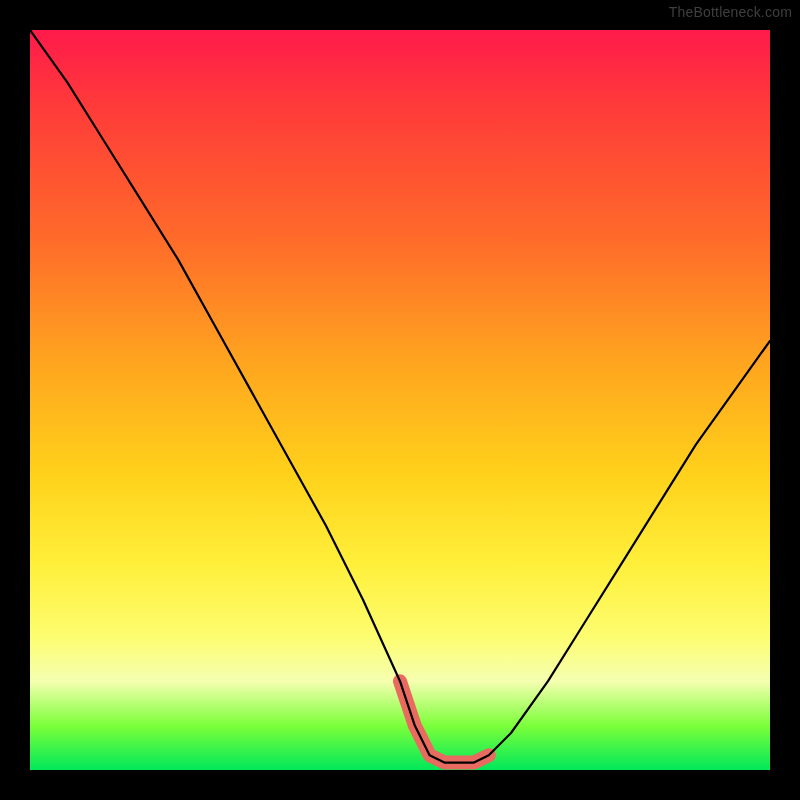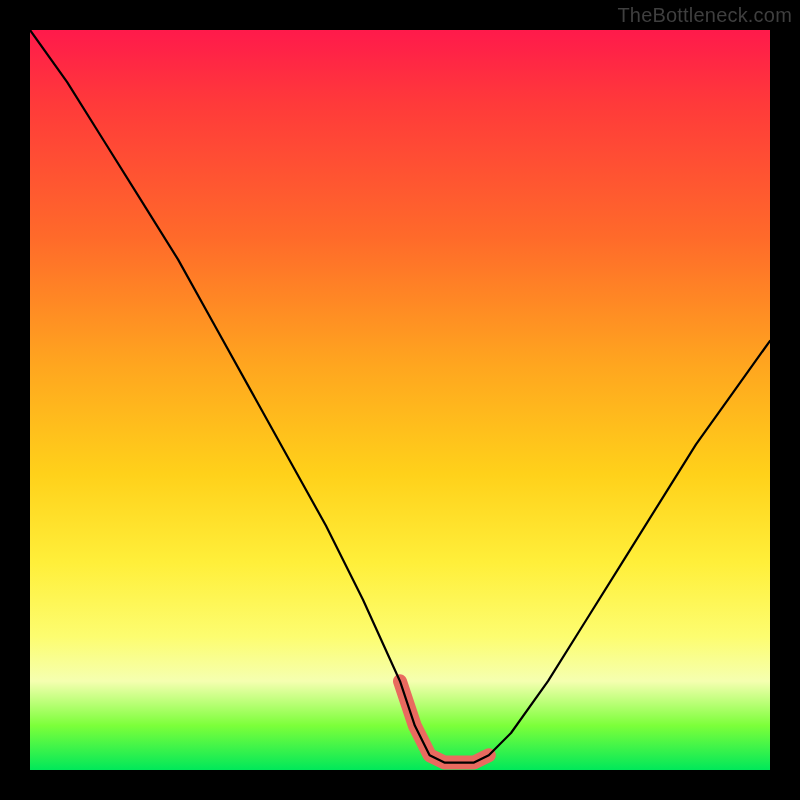--- a/index.html
+++ b/index.html
@@ -35,21 +35,21 @@
       #f5ffb0 88%,
       #7cff3a 94%,
       #00e85a 100%
     );
   }
   .watermark {
     position: absolute;
     top: 4px;
     right: 8px;
     color: #3f3f3f;
-    font-size: 20px;
+    font-size: 14px;
     font-weight: 500;
     letter-spacing: 0.2px;
     z-index: 20;
   }
   svg.curves {
     position: absolute;
     left: 0;
     top: 0;
     width: 740px;
     height: 740px;

